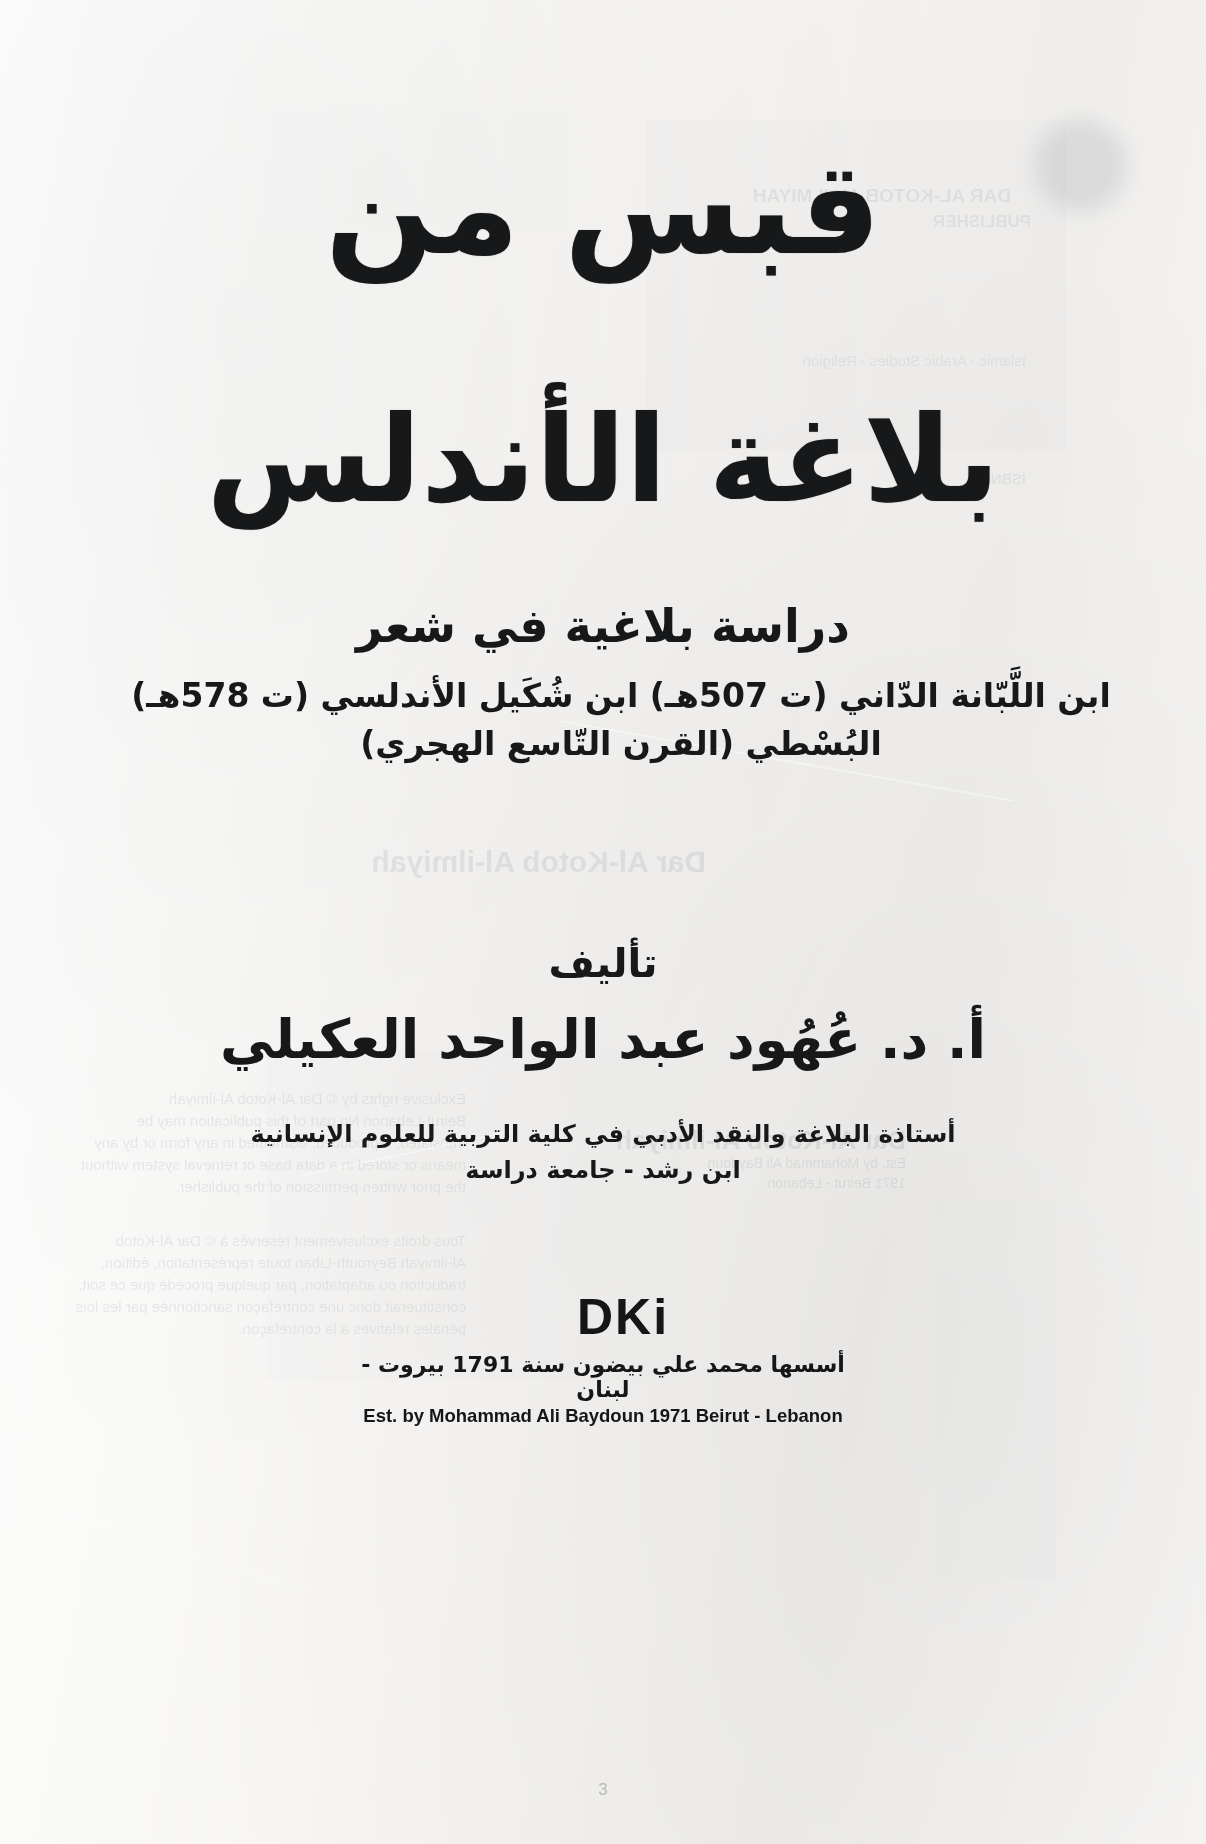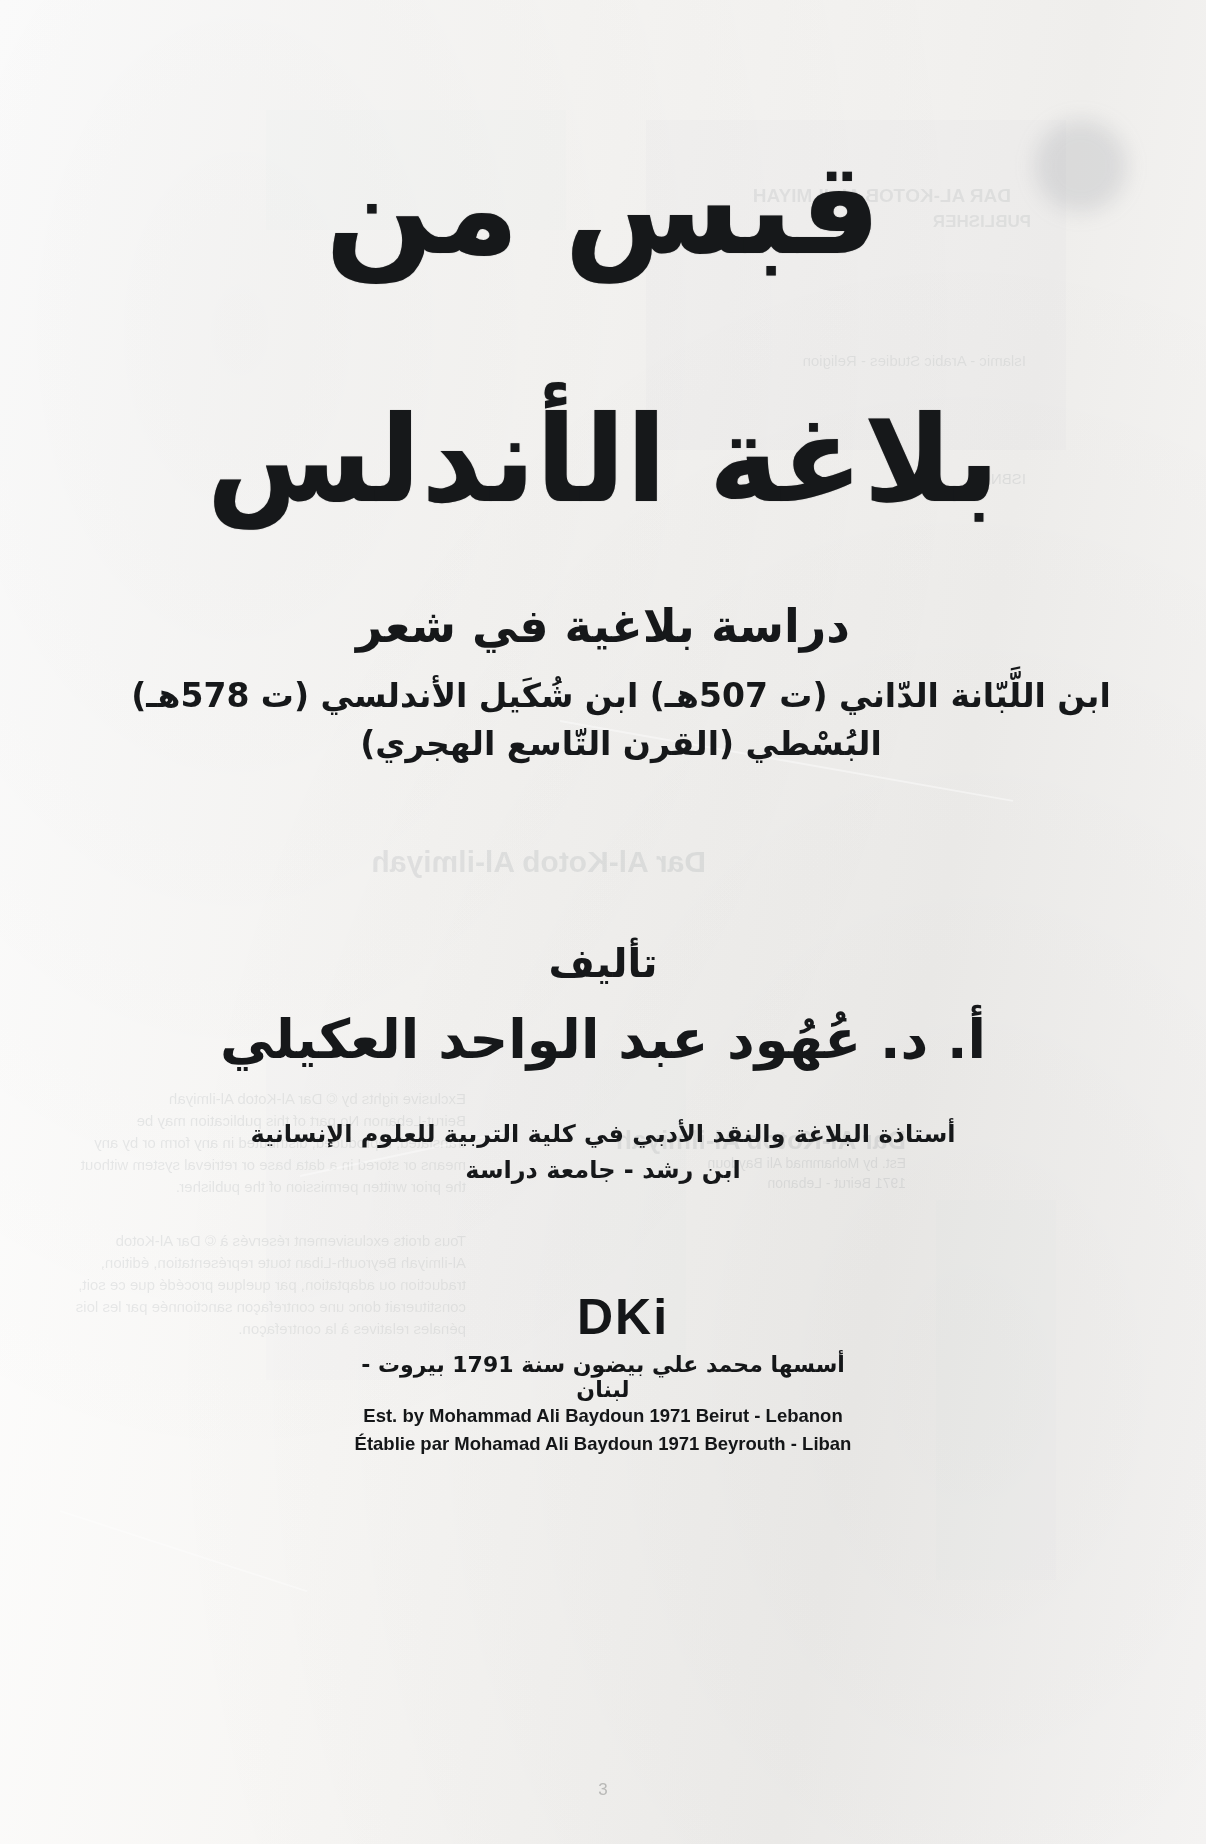--- a/index.html
+++ b/index.html
@@ -307,19 +307,18 @@
       <span class="ln">ابن رشد - جامعة دراسة</span>
     </div>
 
     <div class="pub">
       <div class="pub-inner">
         <div class="dki-row">
           <span class="dki">DKi</span>
         </div>
         <div class="ar founder-ar">أسسها محمد علي بيضون سنة 1971 بيروت - لبنان</div>
         <div class="founder-en">Est. by Mohammad Ali Baydoun 1971 Beirut - Lebanon</div>
-        <div class="founder-en">Établie par Mohamad Ali Baydoun 1971 Beyrouth - Liban</div>
       </div>
     </div>
 
     <div class="page-num">3</div>
   </div>
 </div>
 
 </body></html>

